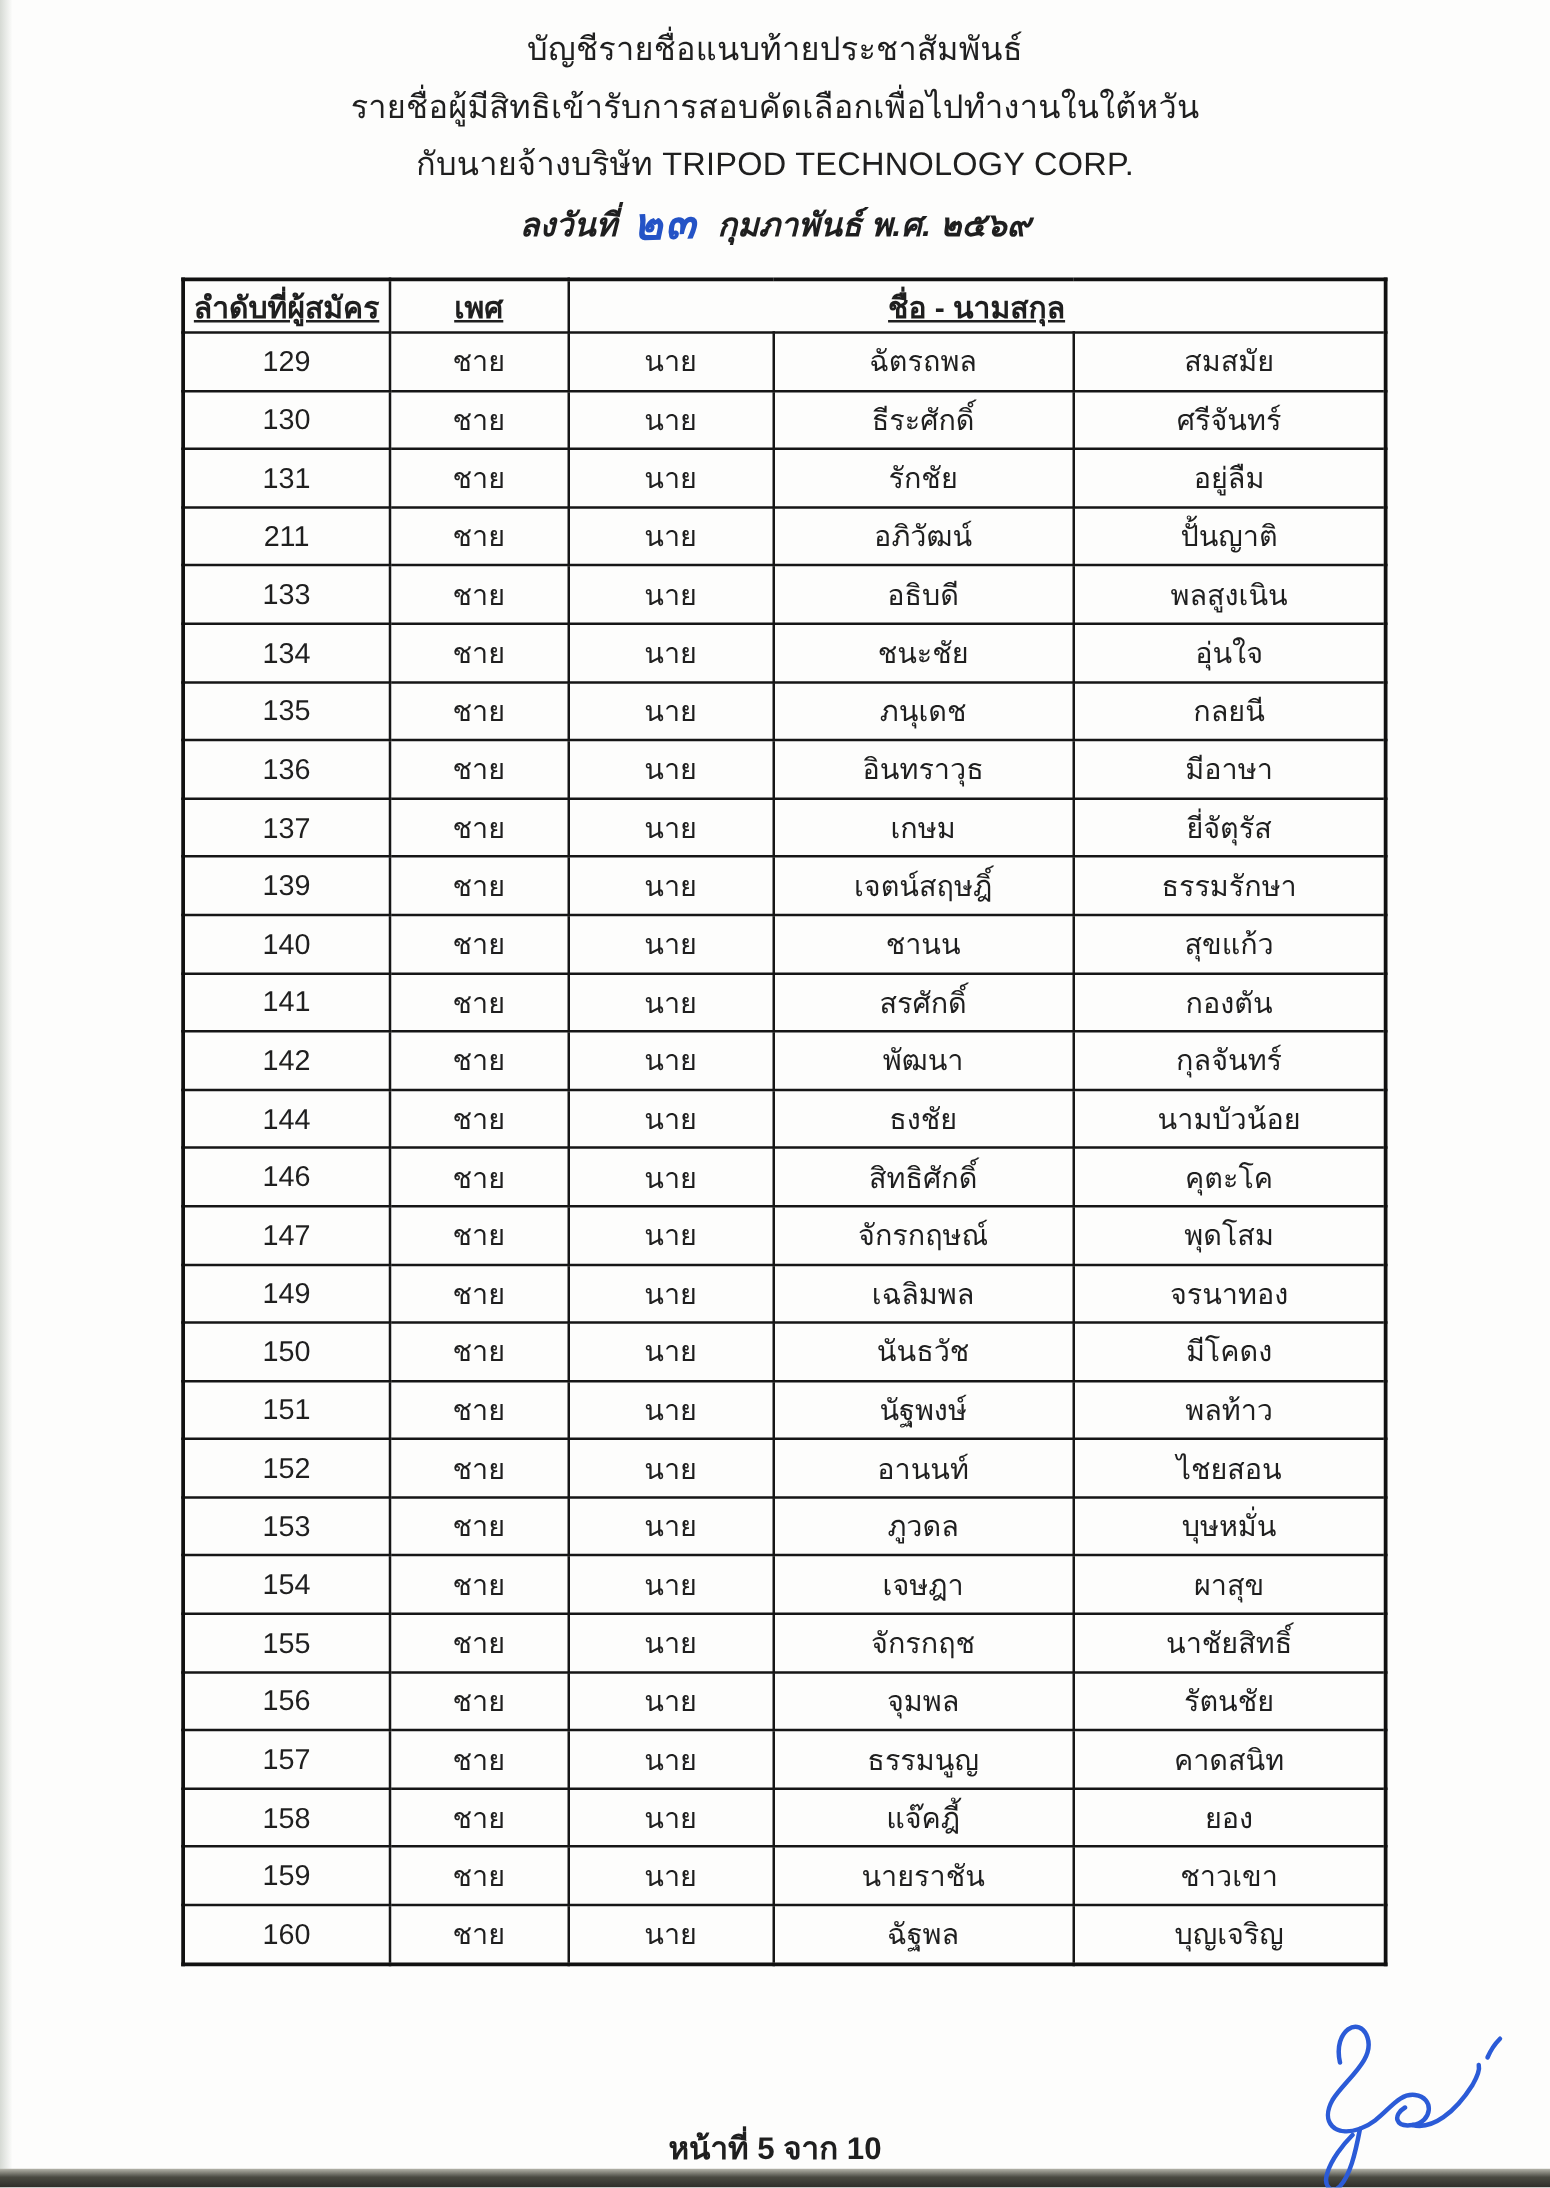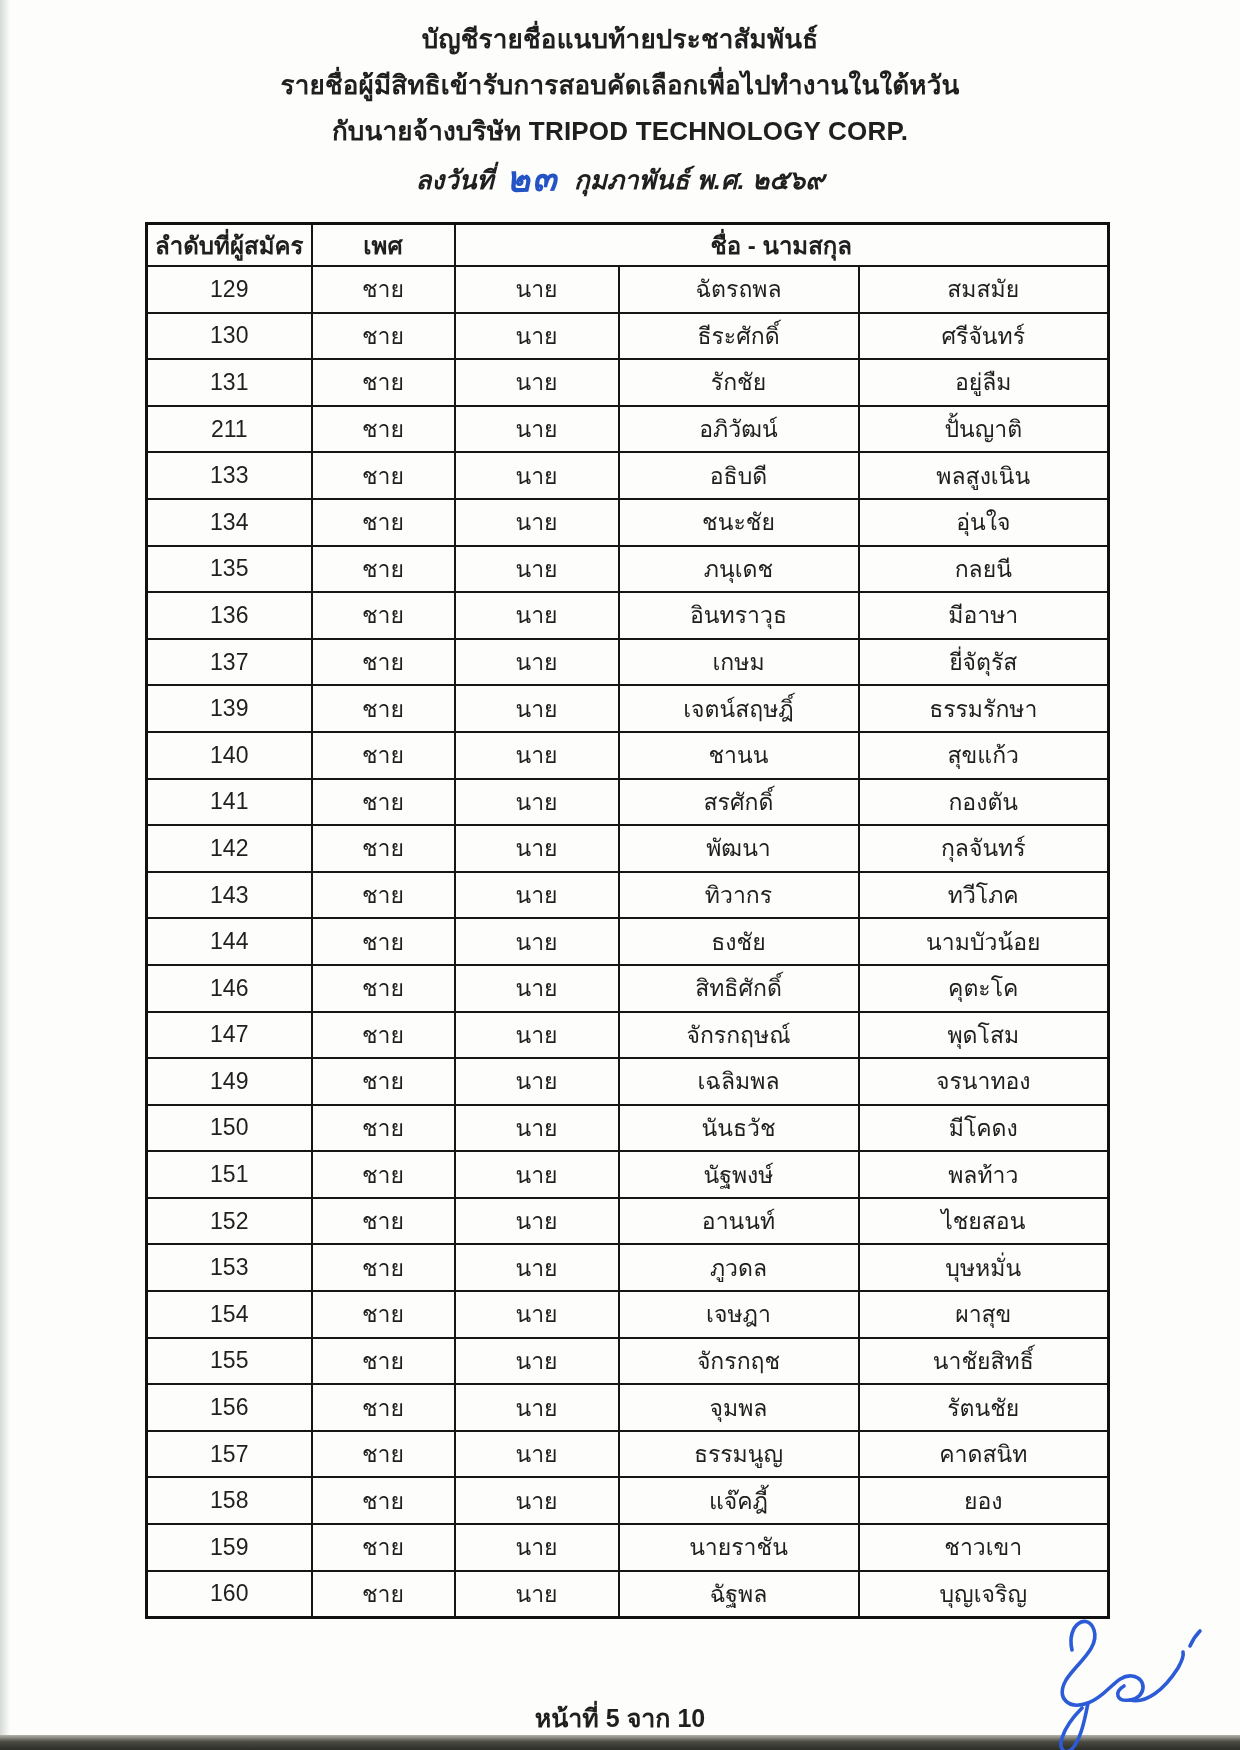--- a/index.html
+++ b/index.html
@@ -17,21 +17,21 @@
   }
   .scan-edge-bottom{
     position:absolute;left:0;bottom:0;width:100%;height:15px;
     background:linear-gradient(180deg,#b4b4aa 0%,#4a4a42 45%,#2e2e29 100%);
   }
   
   .header-block{
     position:absolute;top:24px;left:0;width:100%;text-align:center;
   }
   .header-line{
-    font-weight:bold;font-size:26px;line-height:30px;margin:0 0 16px 0;
+    font-weight:normal;font-size:26px;line-height:30px;margin:0 0 16px 0;
     letter-spacing:.2px;
   }
   .date-line{
     font-weight:bold;font-size:26px;line-height:34px;margin-top:4px;
     display:flex;justify-content:center;align-items:baseline;gap:10px;font-style:italic;
   }
   .handwritten-day{
     color:#2453c6;font-size:36px;font-weight:bold;line-height:30px;
     transform:rotate(-2deg) translateY(2px);display:inline-block;
     margin:0 6px 0 2px;letter-spacing:2px;
@@ -43,21 +43,21 @@
   }
   .doc-table col.c1{width:165px;}
   .doc-table col.c2{width:143px;}
   .doc-table col.c3{width:164px;}
   .doc-table col.c4{width:240px;}
   .doc-table col.c5{width:250px;}
   .doc-table th,.doc-table td{
     border:2px solid #161616;text-align:center;vertical-align:middle;
     font-size:23px;padding:0;
   }
-  .doc-table thead th{height:40px;font-weight:bold;font-size:24px;}
+  .doc-table thead th{height:40px;font-weight:bold;font-size:24px;text-decoration:underline;}
   .doc-table tbody td{height:44.6px;font-weight:normal;}
   .doc-table{border:3px solid #111;}
   .col-no{font-size:24px;}
   
   .footer{
     position:absolute;top:1698px;left:0;width:100%;text-align:center;
     font-size:25px;font-weight:bold;
   }
   
   .signature{
@@ -196,27 +196,20 @@
   </tr>
 
   <tr>
     <td class="col-no">142</td>
     <td>ชาย</td>
     <td>นาย</td>
     <td>พัฒนา</td>
     <td>กุลจันทร์</td>
   </tr>
 
-  <tr>
-    <td class="col-no">143</td>
-    <td>ชาย</td>
-    <td>นาย</td>
-    <td>ทิวากร</td>
-    <td>ทวีโภค</td>
-  </tr>
 
   <tr>
     <td class="col-no">144</td>
     <td>ชาย</td>
     <td>นาย</td>
     <td>ธงชัย</td>
     <td>นามบัวน้อย</td>
   </tr>
 
 

